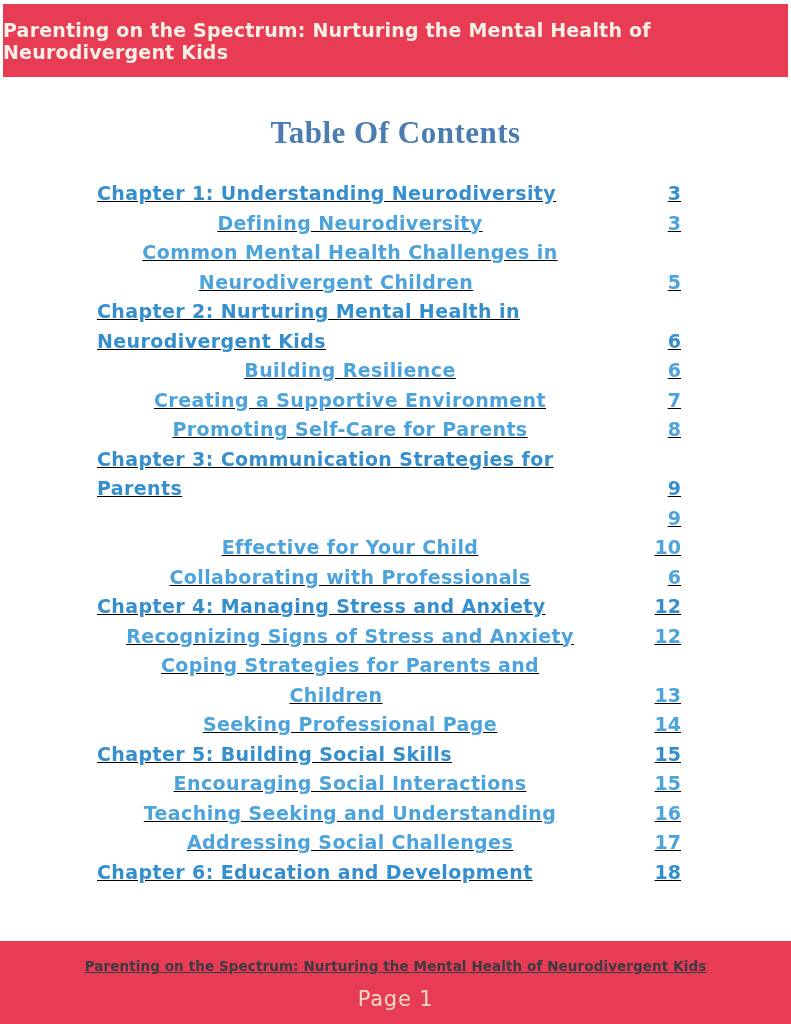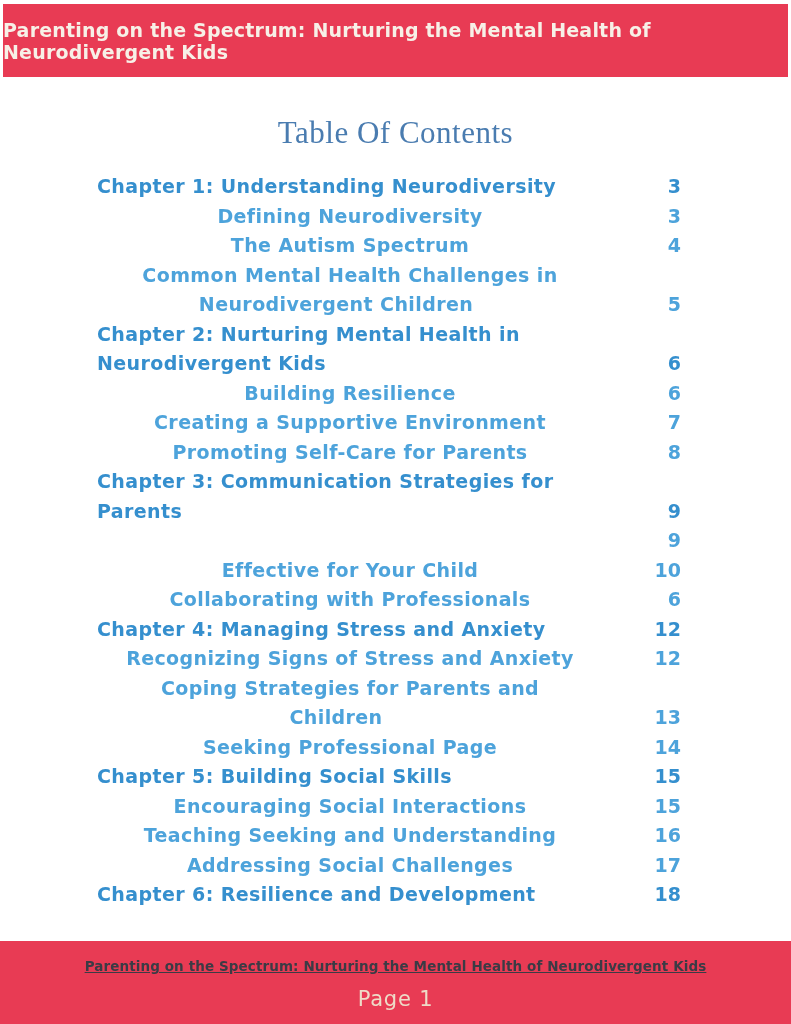--- a/index.html
+++ b/index.html
@@ -28,31 +28,32 @@
   .band-top .band-title{
     color:var(--banner-text,#f7f0e7);
     font-size:19px;font-weight:600;letter-spacing:.2px;
   }
   
   .toc-heading{
     margin:36px 0 0 0;
     height:40px;line-height:40px;
     text-align:center;
     font-family:"Liberation Serif","DejaVu Serif",serif;
-    font-weight:normal;
+    font-weight:bold;
     font-size:31px;
     letter-spacing:.5px;
     color:var(--heading-blue,#4a7cb0);
   }
   
   .toc{
-    margin:19px 0 0 97px;
+    margin:26px 0 0 97px;
     width:584px;
     font-weight:bold;
     font-size:19px;
+    text-decoration:underline;
   }
   .toc-row{
     display:flex;
     align-items:flex-end;
     line-height:29.5px;
     cursor:pointer;
   }
   .toc-label{
     flex:none;
     width:478px;
@@ -98,24 +99,20 @@
   <h1 class="toc-heading">Table Of Contents</h1>
 
   <main class="toc">
       <div class="toc-row chapter">
       <span class="toc-label">Chapter 1: Understanding Neurodiversity</span>
       <span class="toc-page">3</span>
     </div>
       <div class="toc-row sub">
       <span class="toc-label">Defining Neurodiversity</span>
       <span class="toc-page">3</span>
-    </div>
-      <div class="toc-row sub">
-      <span class="toc-label">The Autism Spectrum</span>
-      <span class="toc-page">4</span>
     </div>
       <div class="toc-row sub">
       <span class="toc-label">Common Mental Health Challenges in Neurodivergent Children</span>
       <span class="toc-page">5</span>
     </div>
       <div class="toc-row chapter">
       <span class="toc-label">Chapter 2: Nurturing Mental Health in Neurodivergent Kids</span>
       <span class="toc-page">6</span>
     </div>
       <div class="toc-row sub">
@@ -171,21 +168,21 @@
     </div>
       <div class="toc-row sub">
       <span class="toc-label">Teaching Seeking and Understanding</span>
       <span class="toc-page">16</span>
     </div>
       <div class="toc-row sub">
       <span class="toc-label">Addressing Social Challenges</span>
       <span class="toc-page">17</span>
     </div>
       <div class="toc-row chapter">
-      <span class="toc-label">Chapter 6: Resilience and Development</span>
+      <span class="toc-label">Chapter 6: Education and Development</span>
       <span class="toc-page">18</span>
     </div>
     </main>
 
   <footer class="band-bottom">
     <a class="footer-title">Parenting on the Spectrum: Nurturing the Mental Health of Neurodivergent Kids</a>
     <div class="footer-page">Page 1</div>
   </footer>
 
 </div>

